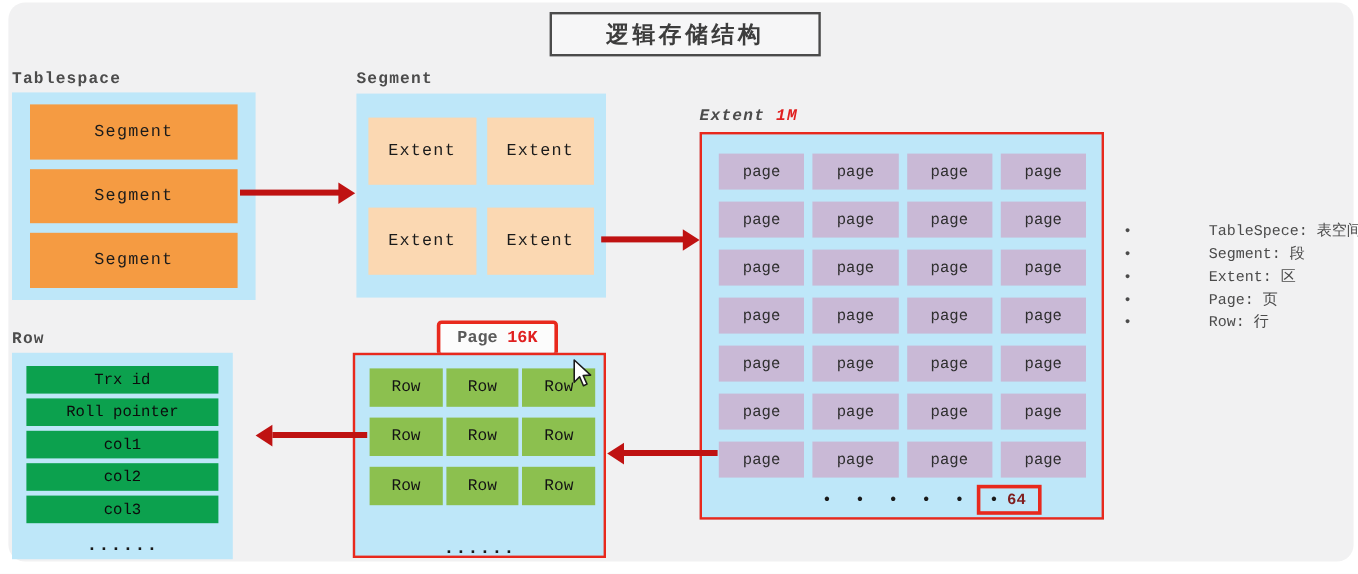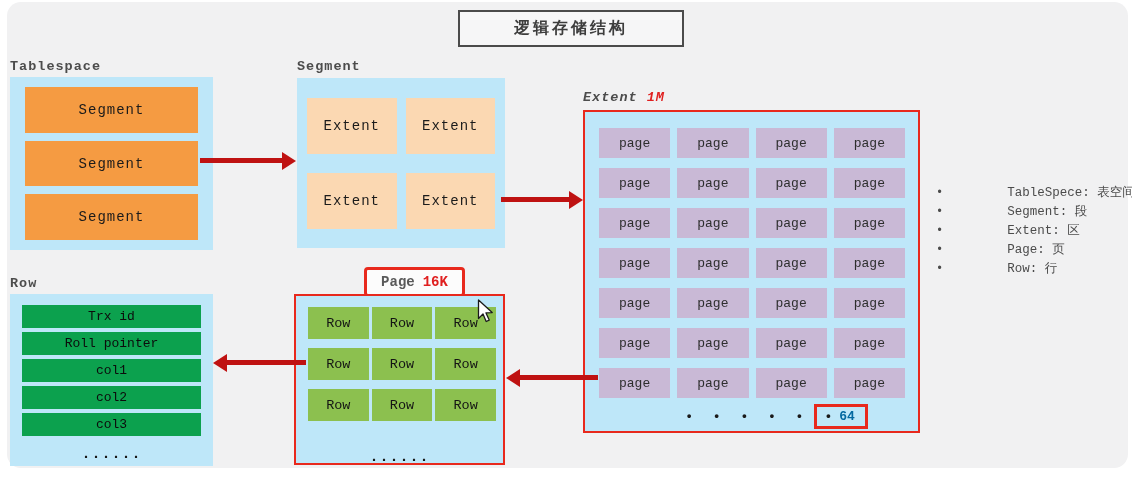--- a/index.html
+++ b/index.html
@@ -2,21 +2,21 @@
 <html><head>
 <meta charset="utf-8">
 <style>
   html,body{margin:0;padding:0;}
   body{background:#ffffff;font-family:"Liberation Sans","DejaVu Sans",sans-serif;}
   #root{position:relative;width:1132px;height:478px;background:#ffffff;overflow:hidden;}
   .stage{position:absolute;left:7px;top:2px;width:1121px;height:466px;background:#f1f1f2;border-radius:14px;}
 
   .title-box{position:absolute;left:458px;top:10px;width:222px;height:33px;border:2px solid #4b4b4b;
     background:#f6f6f7;display:flex;align-items:center;justify-content:center;
-    font-size:16px;font-weight:bold;color:#3d3d3d;letter-spacing:3px;}
+    font-size:19px;font-weight:bold;color:#3d3d3d;letter-spacing:3px;}
 
   .sec-label{position:absolute;font-family:"Liberation Mono","DejaVu Sans Mono",monospace;
     font-weight:bold;font-size:13.5px;color:#4c4c4c;letter-spacing:1px;}
   .lbl-tablespace{left:10px;top:59px;width:203px;}
   .lbl-segment{left:297px;top:59px;width:208px;}
   .lbl-extent{left:583px;top:90px;width:337px;font-style:italic;}
   .lbl-row{left:10px;top:276px;width:203px;}
   .red-txt{color:#e02020;}
 
   .blue-box{position:absolute;background:#bee7f9;}
@@ -39,31 +39,31 @@
     grid-template-columns:repeat(4,1fr);gap:10px 7px;}
   .page-cell{height:30px;background:#c9b9d6;display:flex;align-items:center;justify-content:center;
     font-family:"Liberation Mono","DejaVu Sans Mono",monospace;font-size:13px;color:#2e2e2e;}
   .extent-footer{position:absolute;left:0;right:0;top:290px;height:28px;display:flex;align-items:center;
     justify-content:center;padding-left:50px;gap:5px;}
   .extent-dots{font-family:"Liberation Mono","DejaVu Sans Mono",monospace;font-weight:bold;font-size:13px;
     letter-spacing:6px;color:#1a1a1a;}
   .highlight-64{border:3px solid #e8291d;background:transparent;display:flex;align-items:center;gap:7px;
     padding:2px 10px 2px 7px;font-family:"Liberation Mono","DejaVu Sans Mono",monospace;font-weight:bold;font-size:13px;}
   .highlight-64 .dot{color:#1a1a1a;}
-  .highlight-64 .val{color:#0369a1;}
+  .highlight-64 .val{color:#7f1d1d;}
 
   
   .legend{position:absolute;left:936px;top:184px;width:192px;}
   .legend-item{display:flex;align-items:flex-start;gap:16px;line-height:19px;
     font-family:"Liberation Mono","DejaVu Sans Mono",monospace;font-size:12.5px;color:#4b4b4b;}
   .legend-bullet{font-size:12px;}
   .legend-text{white-space:nowrap;margin-left:48px;}
 
   
-  .row-box{left:10px;top:294px;width:203px;height:172px;display:flex;flex-direction:column;
+  .row-box{left:10px;top:294px;width:184px;height:172px;display:flex;flex-direction:column;
     padding:11px 12px 0;box-sizing:border-box;gap:4px;}
   .row-field-bar{height:23px;background:#0ca14e;display:flex;align-items:center;justify-content:center;
     font-family:"Liberation Mono","DejaVu Sans Mono",monospace;font-size:13px;color:#0c0c0c;}
   .dots-line{text-align:center;font-family:"Liberation Mono","DejaVu Sans Mono",monospace;
     font-weight:bold;font-size:15px;letter-spacing:1px;color:#1a1a1a;margin-top:6px;}
 
   
   .page-label-box{position:absolute;left:364px;top:267px;width:101px;height:30px;border:3px solid #e8291d;
     border-radius:4px;background:#fcfcfc;box-sizing:border-box;display:flex;align-items:center;justify-content:center;
     gap:8px;font-family:"Liberation Mono","DejaVu Sans Mono",monospace;font-weight:bold;font-size:14px;}

